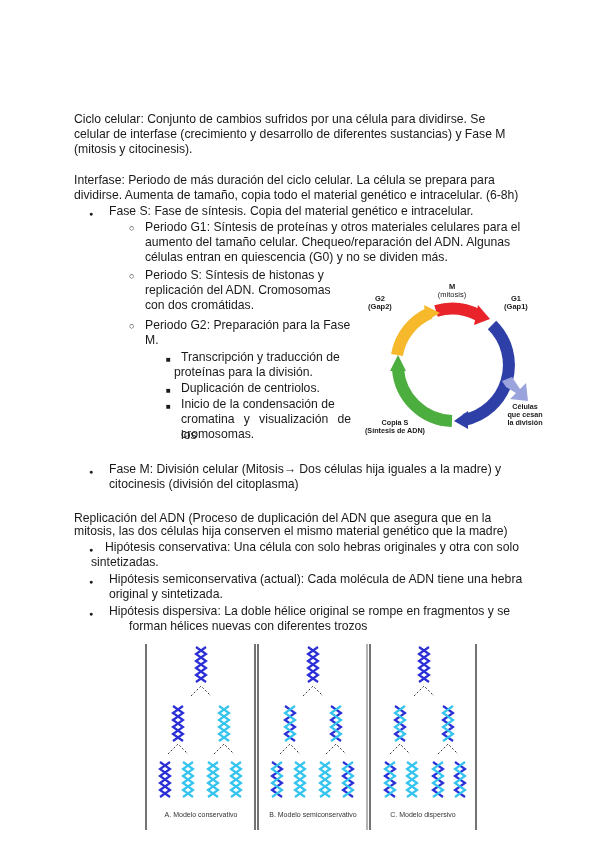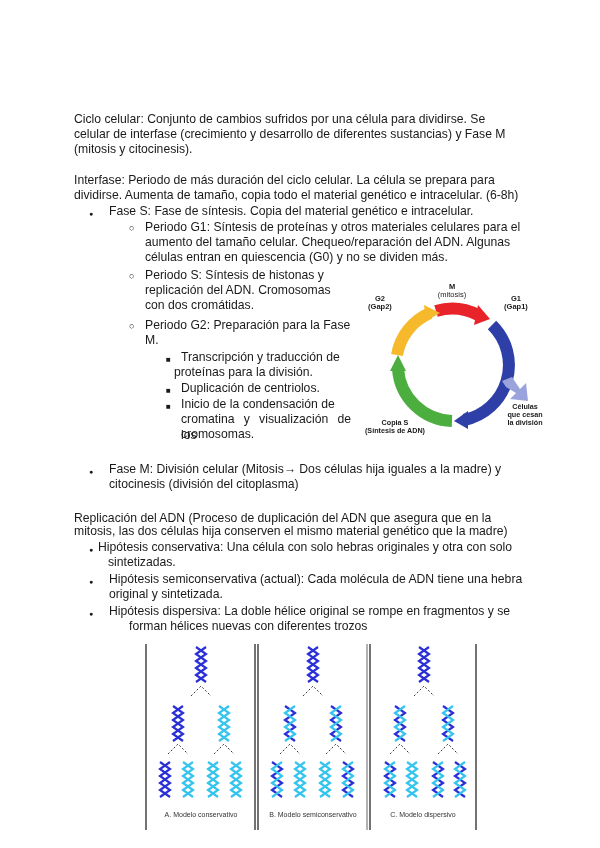--- a/index.html
+++ b/index.html
@@ -111,22 +111,22 @@
       <div>la división</div>
     </div>
   </div>
 
   <div>
     <div class="para" style="top:511px;">Replicación del ADN (Proceso de duplicación del ADN que asegura que en la</div>
     <div class="para" style="top:524px;">mitosis, las dos células hija conserven el mismo material genético que la madre)</div>
 
     <span class="bullet dot" style="left:89px; top:541px;"></span>
     <div>
-      <div class="li" style="left:98px; top:540px; width:420px;">Hipótesis conservativa: Una célula con solo hebras originales y otra con solo</div>
-      <div class="li" style="left:108px; top:555px; width:420px;">sintetizadas.</div>
+      <div class="li" style="left:105px; top:540px; width:420px;">Hipótesis conservativa: Una célula con solo hebras originales y otra con solo</div>
+      <div class="li" style="left:91px; top:555px; width:420px;">sintetizadas.</div>
     </div>
 
     <span class="bullet dot" style="left:89px; top:573px;"></span>
     <div>
       <div class="li" style="left:109px; top:572px; width:420px;">Hipótesis semiconservativa (actual): Cada molécula de ADN tiene una hebra</div>
       <div class="li" style="left:109px; top:587px; width:420px;">original y sintetizada.</div>
     </div>
 
     <span class="bullet dot" style="left:89px; top:605px;"></span>
     <div>

